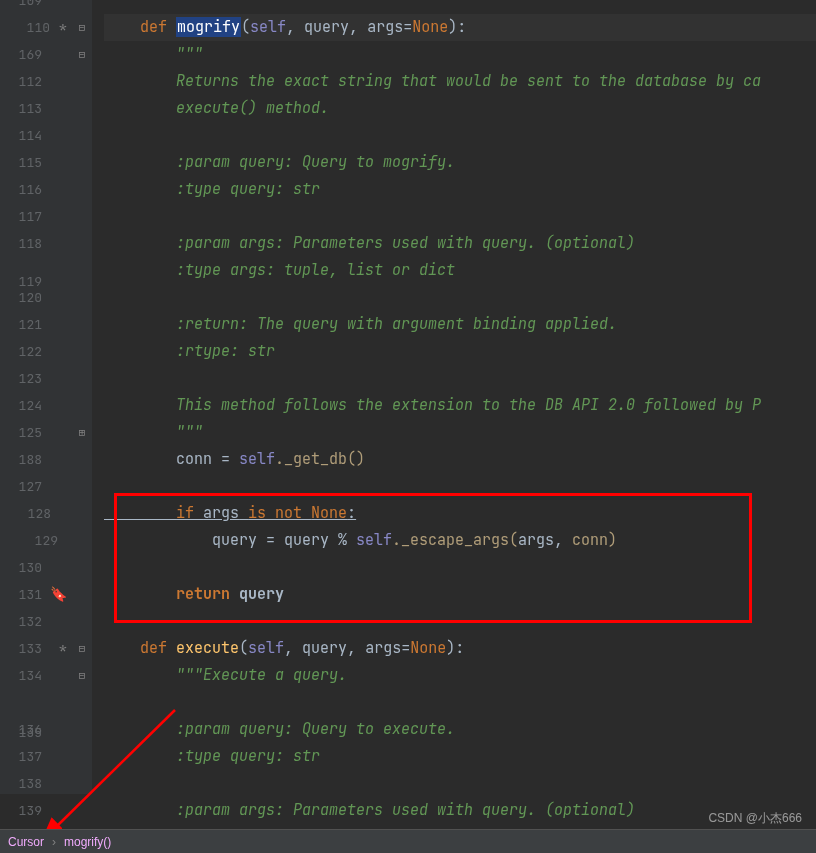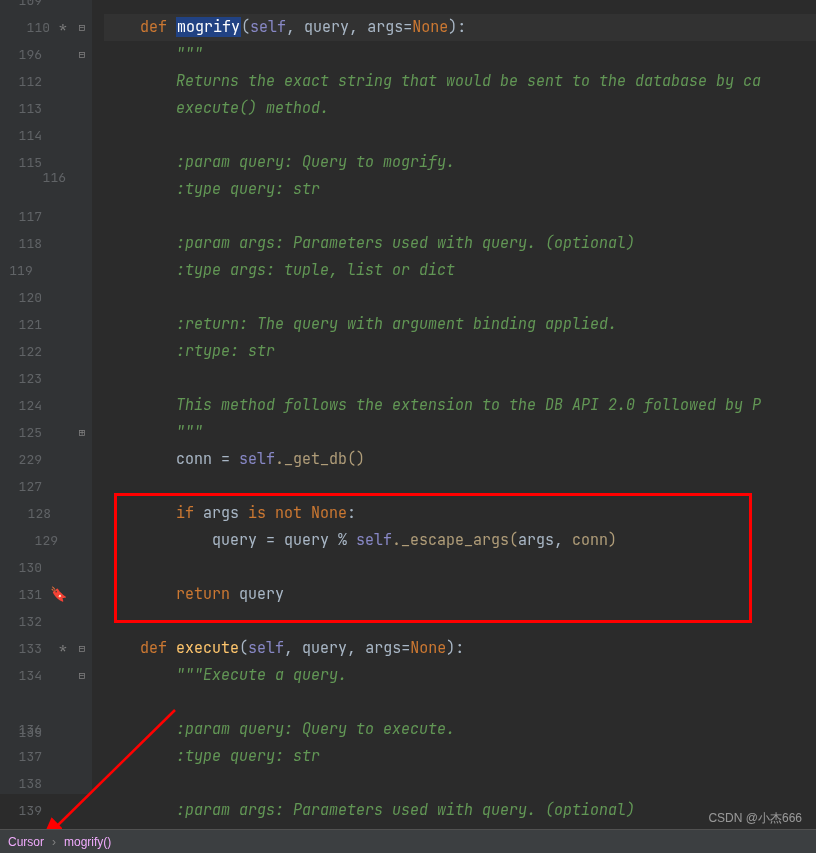--- a/index.html
+++ b/index.html
@@ -31,38 +31,38 @@
 </style>
 </head>
 <body>
 
 <div class="editor">
   <div class="gutter" id="gutter">
       <div class="ln" style="top: -13px; height: 27px; line-height: 27px;">109</div>
       <div class="ln" style="top: 14px; height: 27px; line-height: 27px; padding-left: 8px;">110</div>
       <div class="star" style="top: 14px; height: 27px; line-height: 27px;">*</div>
       <div class="fold" style="top: 14px; height: 27px; line-height: 27px;">⊟</div>
-      <div class="ln" style="top: 41px; height: 27px; line-height: 27px;">196</div>
+      <div class="ln" style="top: 41px; height: 27px; line-height: 27px;">169</div>
       <div class="fold" style="top: 41px; height: 27px; line-height: 27px;">⊟</div>
       <div class="ln" style="top: 68px; height: 27px; line-height: 27px;">112</div>
       <div class="ln" style="top: 95px; height: 27px; line-height: 27px;">113</div>
       <div class="ln" style="top: 122px; height: 27px; line-height: 27px;">114</div>
       <div class="ln" style="top: 149px; height: 27px; line-height: 27px;">115</div>
-      <div class="ln" style="top: 164px; height: 27px; line-height: 27px; margin-left: 24px;">116</div>
+      <div class="ln" style="top: 176px; height: 27px; line-height: 27px;">116</div>
       <div class="ln" style="top: 203px; height: 27px; line-height: 27px;">117</div>
       <div class="ln" style="top: 230px; height: 27px; line-height: 27px;">118</div>
-      <div class="ln" style="top: 257px; height: 27px; line-height: 27px; text-align: center;">119</div>
+      <div class="ln" style="top: 268px; height: 27px; line-height: 27px;">119</div>
       <div class="ln" style="top: 284px; height: 27px; line-height: 27px;">120</div>
       <div class="ln" style="top: 311px; height: 27px; line-height: 27px;">121</div>
       <div class="ln" style="top: 338px; height: 27px; line-height: 27px;">122</div>
       <div class="ln" style="top: 365px; height: 27px; line-height: 27px;">123</div>
       <div class="ln" style="top: 392px; height: 27px; line-height: 27px;">124</div>
       <div class="ln" style="top: 419px; height: 27px; line-height: 27px;">125</div>
       <div class="fold" style="top: 419px; height: 27px; line-height: 27px;">⊞</div>
-      <div class="ln" style="top: 446px; height: 27px; line-height: 27px;">229</div>
+      <div class="ln" style="top: 446px; height: 27px; line-height: 27px;">188</div>
       <div class="ln" style="top: 473px; height: 27px; line-height: 27px;">127</div>
       <div class="ln" style="top: 500px; height: 27px; line-height: 27px; padding-left: 9px;">128</div>
       <div class="ln" style="top: 527px; height: 27px; line-height: 27px; padding-left: 16px;">129</div>
       <div class="ln" style="top: 554px; height: 27px; line-height: 27px;">130</div>
       <div class="ln" style="top: 581px; height: 27px; line-height: 27px;">131</div>
       <div class="bookmark" style="top: 581px; height: 27px; line-height: 27px;">🔖</div>
       <div class="ln" style="top: 608px; height: 27px; line-height: 27px;">132</div>
       <div class="ln" style="top: 635px; height: 27px; line-height: 27px;">133</div>
       <div class="star" style="top: 635px; height: 27px; line-height: 27px;">*</div>
       <div class="fold" style="top: 635px; height: 27px; line-height: 27px;">⊟</div>
@@ -87,24 +87,24 @@
       <div class="line code" style="top: 230px; right: 0px;"><span class="doc">        :param args: Parameters used with query. (optional)</span></div>
       <div class="line code" style="top: 257px; right: 0px;"><span class="doc">        :type args: tuple, list or dict</span></div>
       <div class="line code" style="top: 284px; right: 0px;"><span class="doc"></span></div>
       <div class="line code" style="top: 311px; right: 0px;"><span class="doc">        :return: The query with argument binding applied.</span></div>
       <div class="line code" style="top: 338px; right: 0px;"><span class="doc">        :rtype: str</span></div>
       <div class="line code" style="top: 365px; right: 0px;"><span class="doc"></span></div>
       <div class="line code" style="top: 392px; right: 0px;"><span class="doc">        This method follows the extension to the DB API 2.0 followed by P</span></div>
       <div class="line code" style="top: 419px; right: 0px;"><span class="doc">        """</span></div>
       <div class="line code" style="top: 446px; right: 0px;"><span class="op">        </span><span class="prm">conn = </span><span class="sp">self</span><span class="call">._get_db()</span></div>
       <div class="line code" style="top: 473px; right: 0px;"></div>
-      <div class="line code" style="top: 500px; right: 0px;"><span class="op">        </span><span class="kw">if </span><span class="prm">args</span><span class="op"> </span><span class="kw">is not </span><span class="nn">None</span><span class="op">:</span></div>
+      <div class="line code" style="top: 500px; right: 0px; text-decoration: underline;"><span class="op">        </span><span class="kw">if </span><span class="prm">args</span><span class="op"> </span><span class="kw">is not </span><span class="nn">None</span><span class="op">:</span></div>
       <div class="line code" style="top: 527px; right: 0px;"><span class="op">            </span><span class="prm">query = query % </span><span class="sp">self</span><span class="call">._escape_args(</span><span class="prm">args</span><span class="op">, </span><span class="call">conn)</span></div>
       <div class="line code" style="top: 554px; right: 0px;"></div>
-      <div class="line code" style="top: 581px; right: 0px;"><span class="op">        </span><span class="kw">return </span><span class="prm">query</span></div>
+      <div class="line code" style="top: 581px; right: 0px; font-weight: bold;"><span class="op">        </span><span class="kw">return </span><span class="prm">query</span></div>
       <div class="line code" style="top: 608px; right: 0px;"></div>
       <div class="line code" style="top: 635px; right: 0px;"><span class="op">    </span><span class="kw">def </span><span class="fn">execute</span><span class="op">(</span><span class="sp">self</span><span class="op">, </span><span class="prm">query</span><span class="op">, </span><span class="prm">args</span><span class="op">=</span><span class="nn">None</span><span class="op">)</span><span class="op">:</span></div>
       <div class="line code" style="top: 662px; right: 0px;"><span class="doc">        """Execute a query.</span></div>
       <div class="line code" style="top: 689px; right: 0px;"><span class="doc"></span></div>
       <div class="line code" style="top: 716px; right: 0px;"><span class="doc">        :param query: Query to execute.</span></div>
       <div class="line code" style="top: 743px; right: 0px;"><span class="doc">        :type query: str</span></div>
       <div class="line code" style="top: 770px; right: 0px;"><span class="doc"></span></div>
       <div class="line code" style="top: 797px; right: 0px;"><span class="doc">        :param args: Parameters used with query. (optional)</span></div>
     </div>
 

